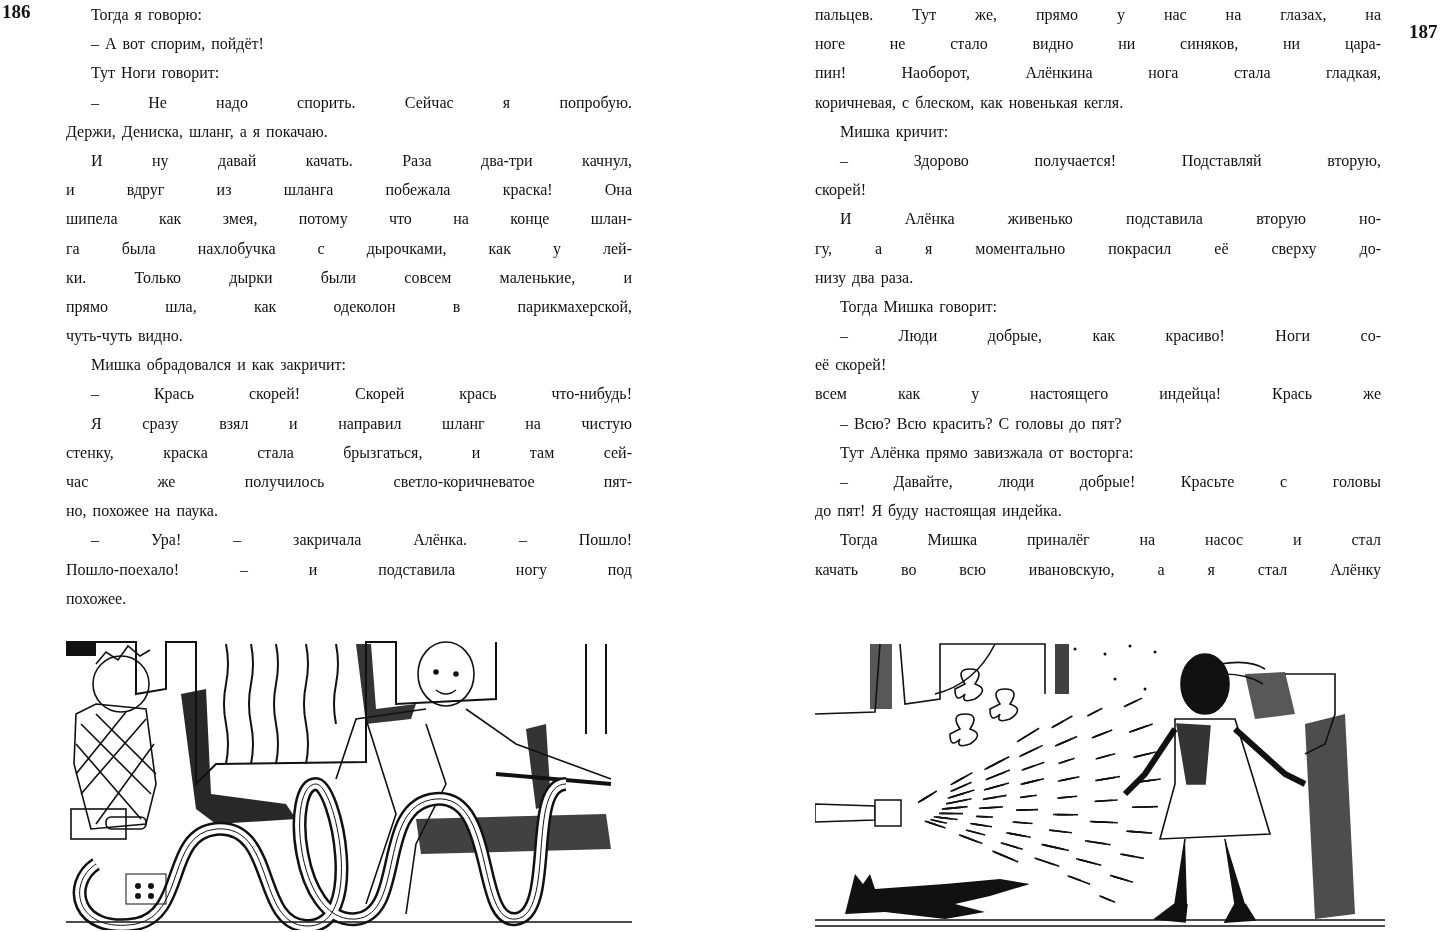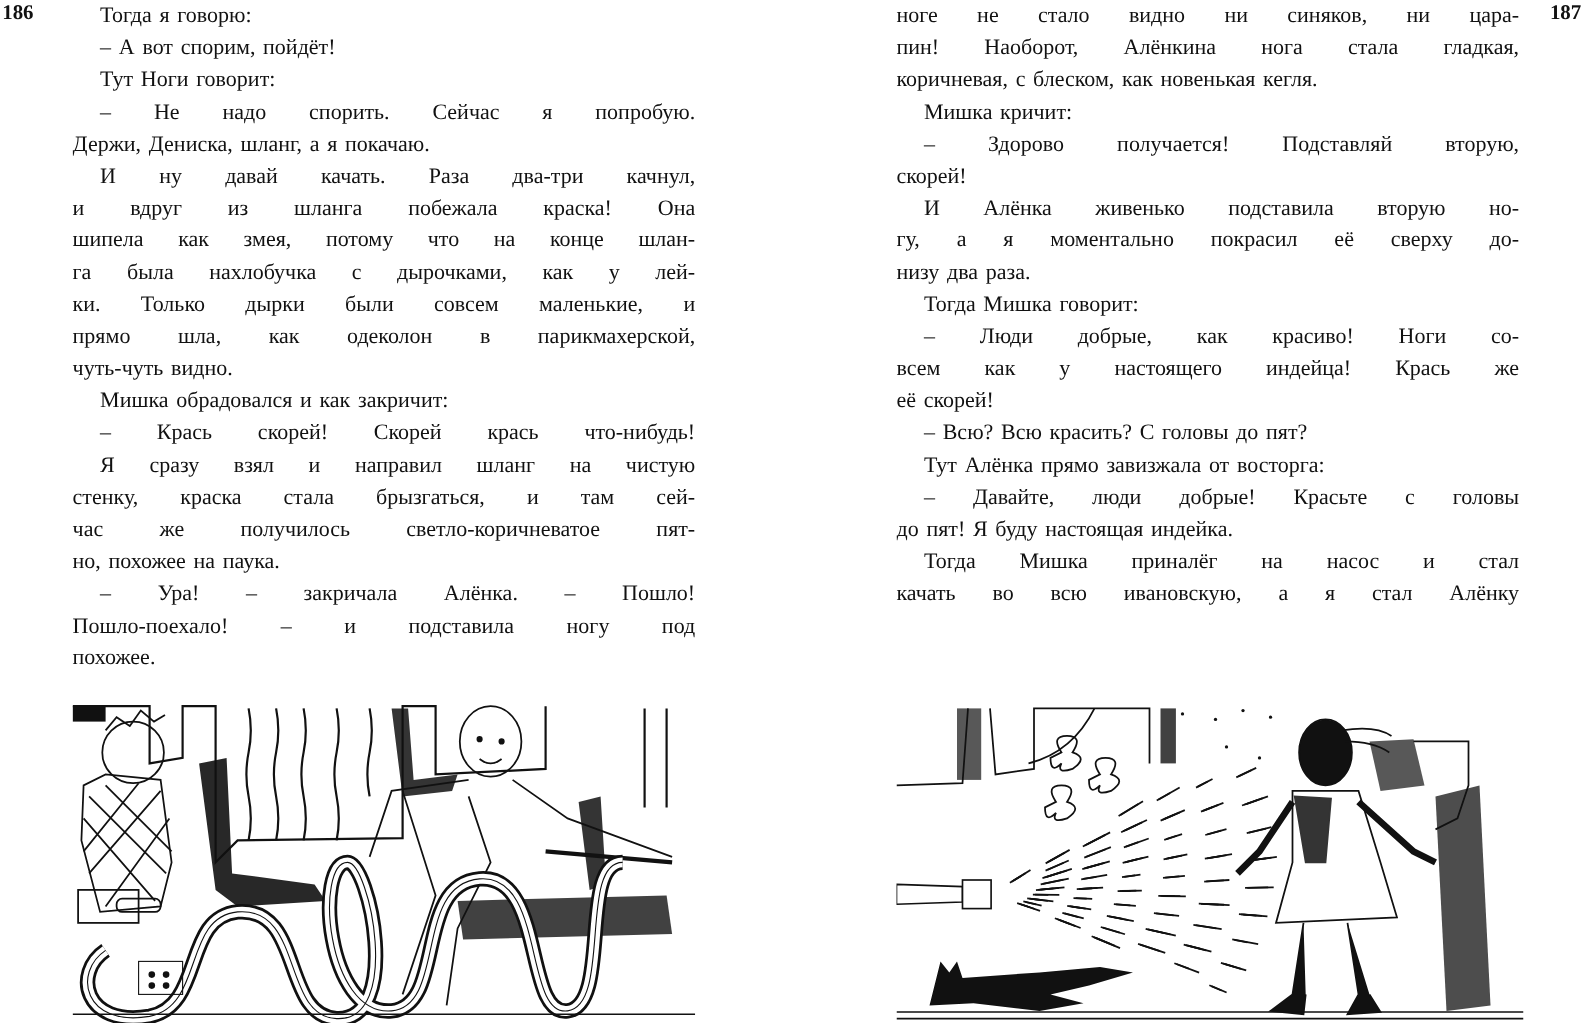--- a/index.html
+++ b/index.html
@@ -10,27 +10,27 @@
   }
   .page { position: absolute; top: 0; height: 932px; }
   .page.left  { left: 0;   width: 720px; }
   .page.right { left: 722px; width: 723px; }
   .page-number {
     position: absolute; top: 1px;
     font-family: "Liberation Serif", serif;
     font-weight: bold; font-size: 19px; letter-spacing: 0; text-align: center;
   }
   .page.left .page-number { left: 2px; }
-  .page.right .page-number { left: 687px; }
+  .page.right .page-number { left: 687px; margin-top: 20px; }
   .text-col { position: absolute; top: 0; }
   .page.left .text-col { left: 66px; width: 566px; }
   .page.right .text-col { left: 93px; width: 566px; }
   .line {
     height: 29.2px; line-height: 29.2px;
-    font-size: 20px;
+    font-size: 16px;
     white-space: nowrap;
     text-align: justify;
     text-align-last: justify;
     overflow: hidden;
     word-spacing: 2px;
   }
   .line.indent { padding-left: 25px; }
   .line.last { text-align-last: left; }
   .illustration {
     position: absolute; top: 634px; height: 296px;
@@ -121,33 +121,34 @@
         <circle cx="85" cy="252" r="3" fill="#111"></circle>
       <circle cx="72" cy="262" r="3" fill="#111"></circle>
         <circle cx="85" cy="262" r="3" fill="#111"></circle>
     </svg>
   </div>
 </div>
 
 <div class="page right">
   <div class="page-number">187</div>
   <div class="text-col" id="right-text">
+      <div class="line">пальцев. Тут же, прямо у нас на глазах, на</div>
       <div class="line">ноге не стало видно ни синяков, ни цара-</div>
       <div class="line">пин! Наоборот, Алёнкина нога стала гладкая,</div>
       <div class="line last">коричневая, с блеском, как новенькая кегля.</div>
       <div class="line indent last">Мишка кричит:</div>
       <div class="line indent">– Здорово получается! Подставляй вторую,</div>
       <div class="line last">скорей!</div>
       <div class="line indent">И Алёнка живенько подставила вторую но-</div>
       <div class="line">гу, а я моментально покрасил её сверху до-</div>
       <div class="line last">низу два раза.</div>
       <div class="line indent last">Тогда Мишка говорит:</div>
       <div class="line indent">– Люди добрые, как красиво! Ноги со-</div>
+      <div class="line last">её скорей!</div>
       <div class="line">всем как у настоящего индейца! Крась же</div>
-      <div class="line last">её скорей!</div>
       <div class="line indent last">– Всю? Всю красить? С головы до пят?</div>
       <div class="line indent last">Тут Алёнка прямо завизжала от восторга:</div>
       <div class="line indent">– Давайте, люди добрые! Красьте с головы</div>
       <div class="line last">до пят! Я буду настоящая индейка.</div>
       <div class="line indent">Тогда Мишка приналёг на насос и стал</div>
       <div class="line">качать во всю ивановскую, а я стал Алёнку</div>
     </div>
   <div class="illustration">
 
     <svg viewBox="0 0 570 296" preserveAspectRatio="none">

